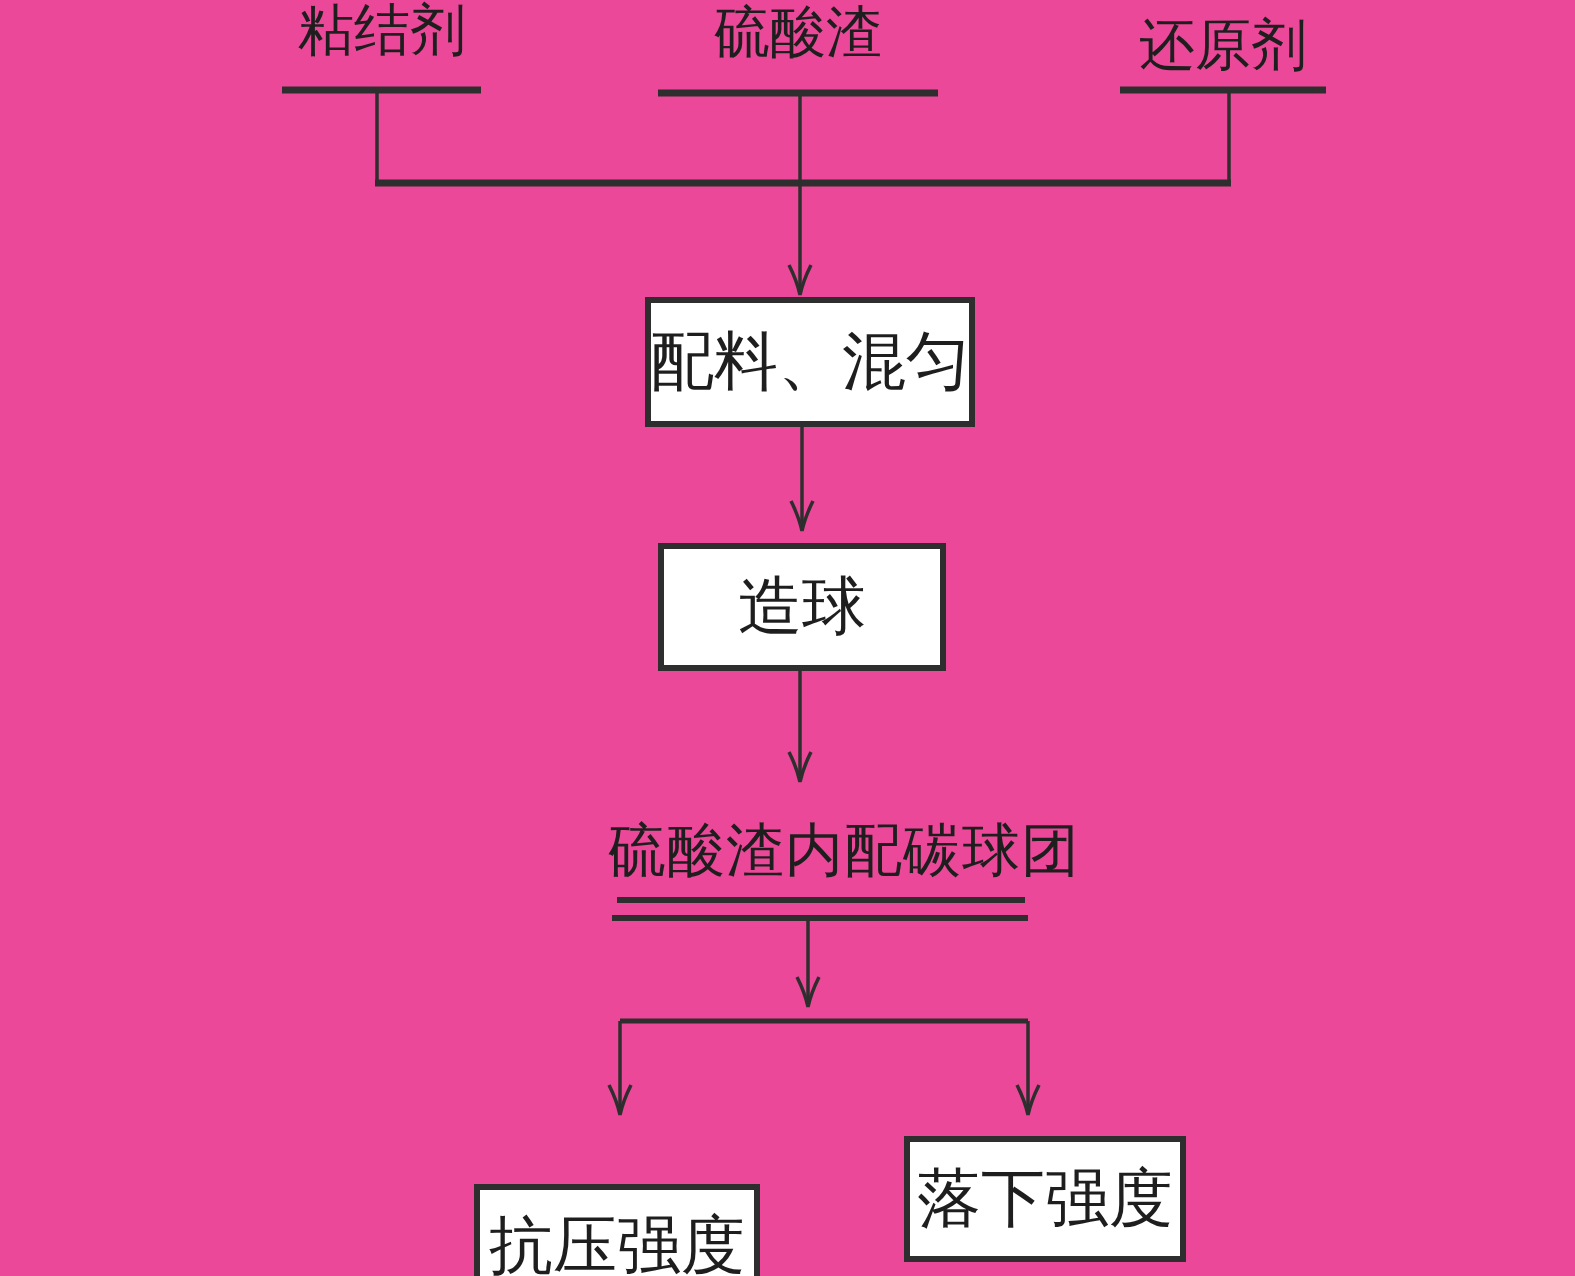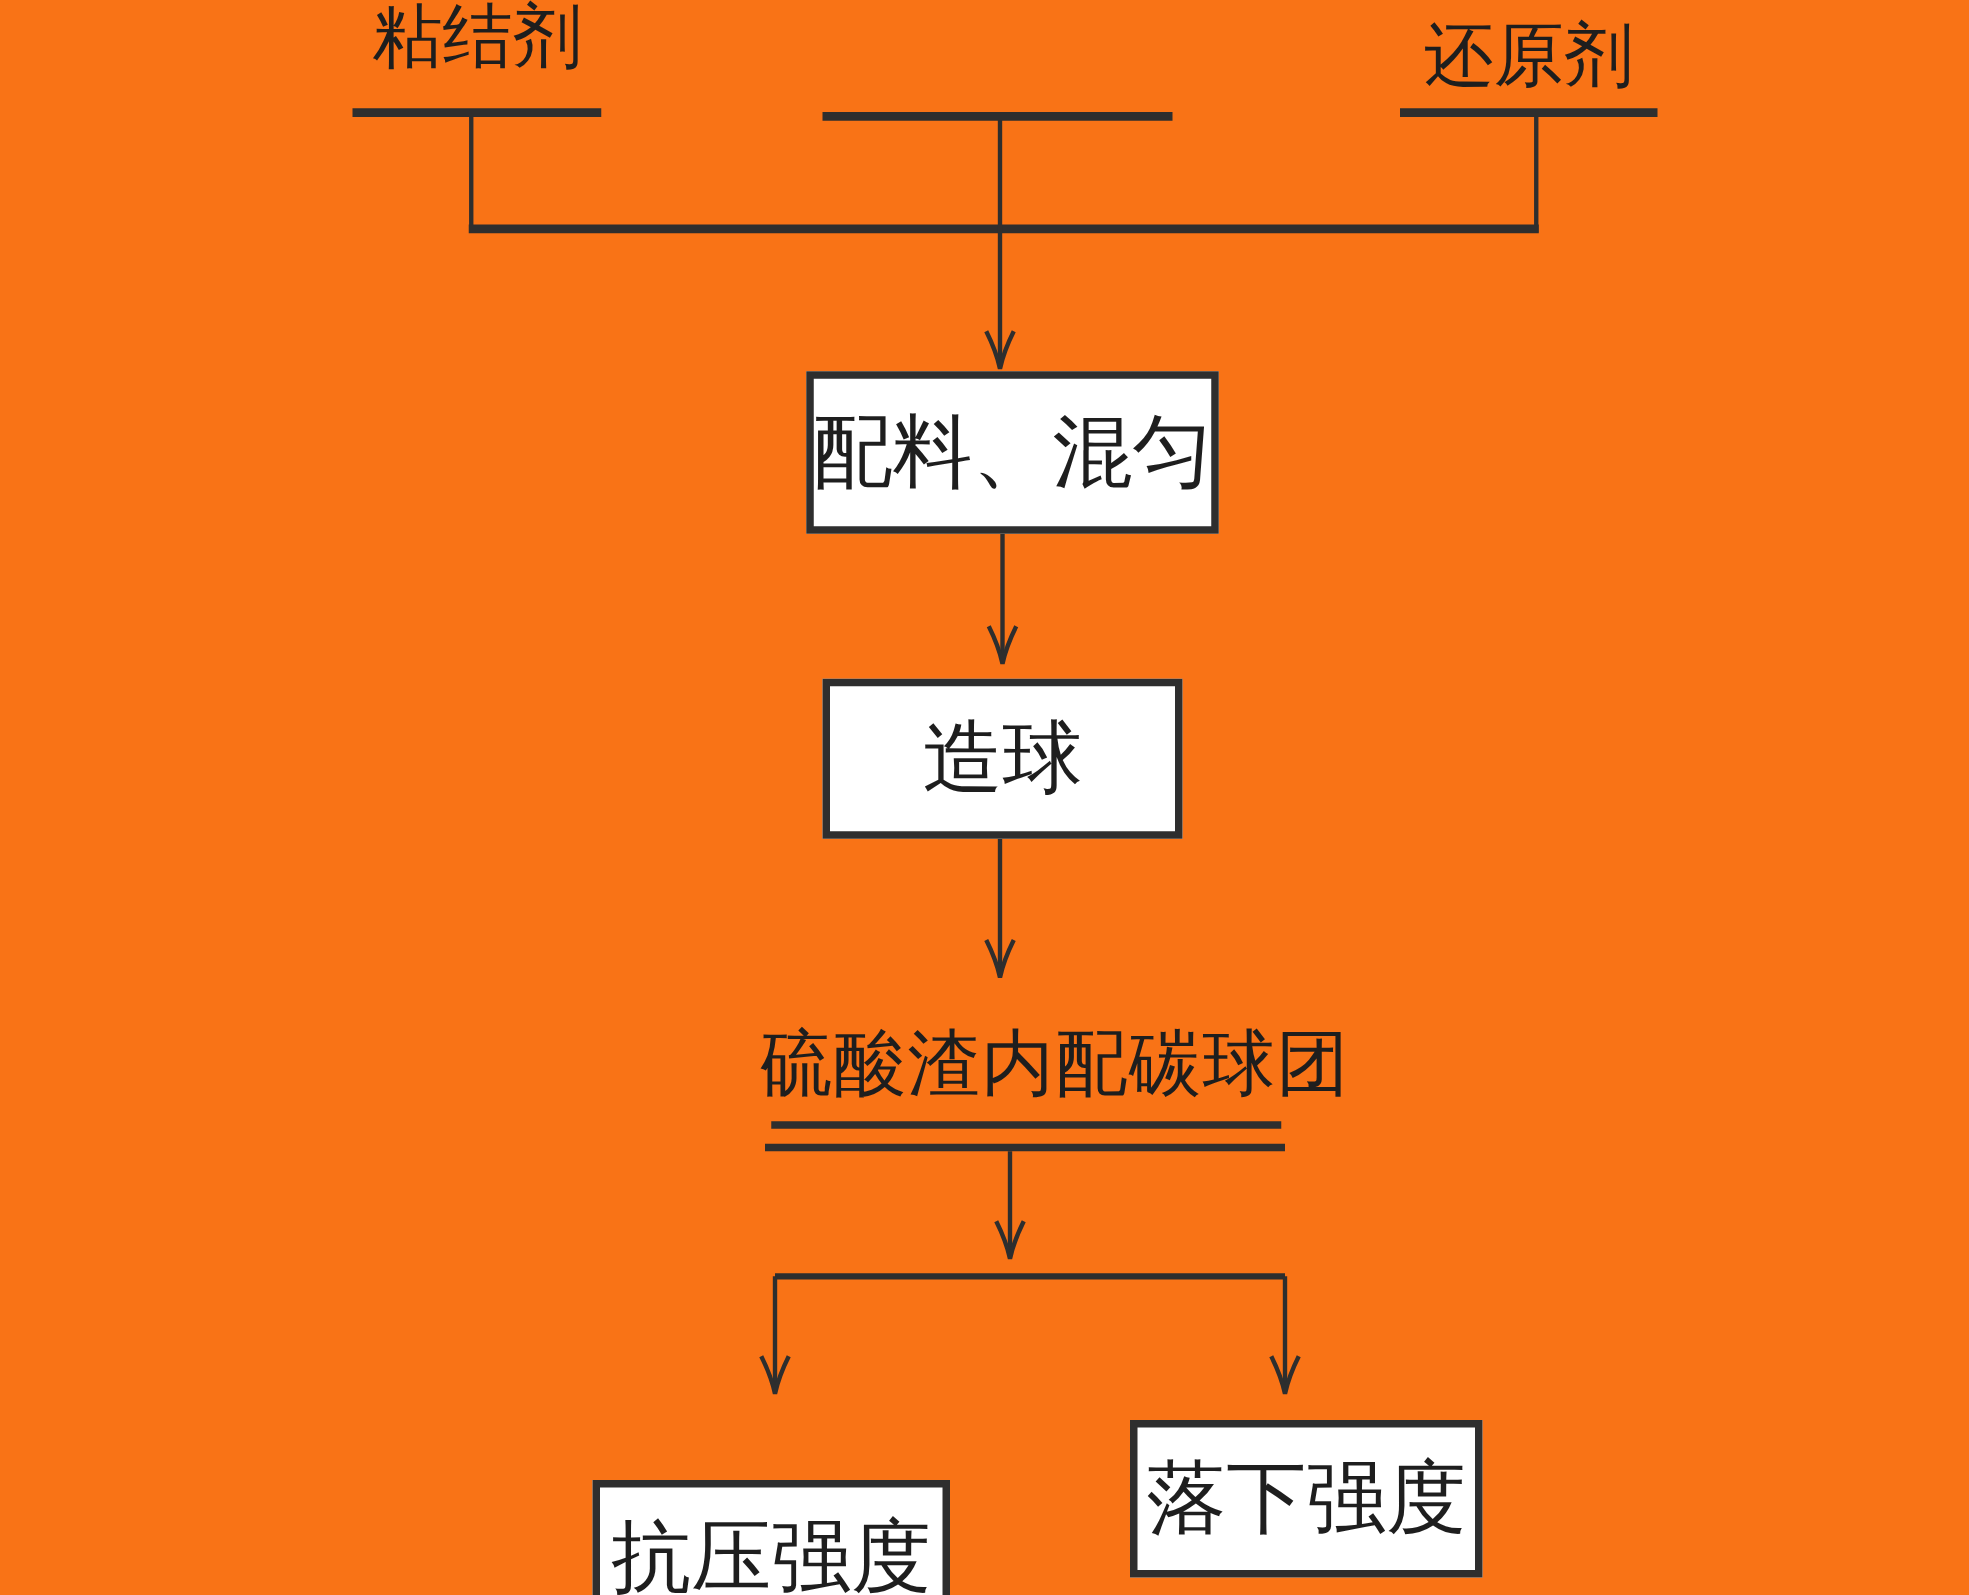--- a/index.html
+++ b/index.html
@@ -1,20 +1,20 @@
 <!DOCTYPE html>
 <html style="--ink: #2e2e2e;"><head>
 <meta charset="utf-8">
 <style>
   html,body{margin:0;padding:0;background:#ffffff;}
   .stage{
     position:relative;
     width:1575px;
     height:1276px;
-    background:#f97316;
+    background:#ec4899;
     font-family:"Liberation Serif","DejaVu Serif",serif;
     overflow:hidden;
   }
   .wires{position:absolute;left:0;top:0;width:1575px;height:1276px;}
   .wires line,.wires path{stroke:var(--ink,#2e2e2e);fill:none;}
   .thick{stroke-width:7;}
   .mid{stroke-width:6;}
   .split{stroke-width:5;}
   .thin{stroke-width:3.5;}
   .head{stroke-width:3.5;}
@@ -72,20 +72,21 @@
     <path class="head" d="M797,977 Q805,993 808,1007 Q811,993 819,977"></path>
 
     <line class="split" x1="620" y1="1021" x2="1028" y2="1021"></line>
     <line class="thin" x1="620" y1="1021" x2="620" y2="1112"></line>
     <path class="head" d="M609,1085 Q617,1101 620,1115 Q623,1101 631,1085"></path>
     <line class="thin" x1="1028" y1="1021" x2="1028" y2="1112"></line>
     <path class="head" d="M1017,1085 Q1025,1101 1028,1115 Q1031,1101 1039,1085"></path>
   </svg>
 
   <div class="lbl top" style="left:382px;top:2px;">粘结剂</div>
+  <div class="lbl top" style="left:798px;top:4px;">硫酸渣</div>
   <div class="lbl top" style="left:1223px;top:2px;margin-top:15px;">还原剂</div>
 
   <div class="node" style="left:645px;top:297px;width:330px;height:130px;">
     <span>配料、混匀</span>
   </div>
   <div class="node" style="left:658px;top:543px;width:288px;height:128px;">
     <span>造球</span>
   </div>
 
   <div class="lbl product" style="left:844px;top:822px;">硫酸渣内配碳球团</div>

